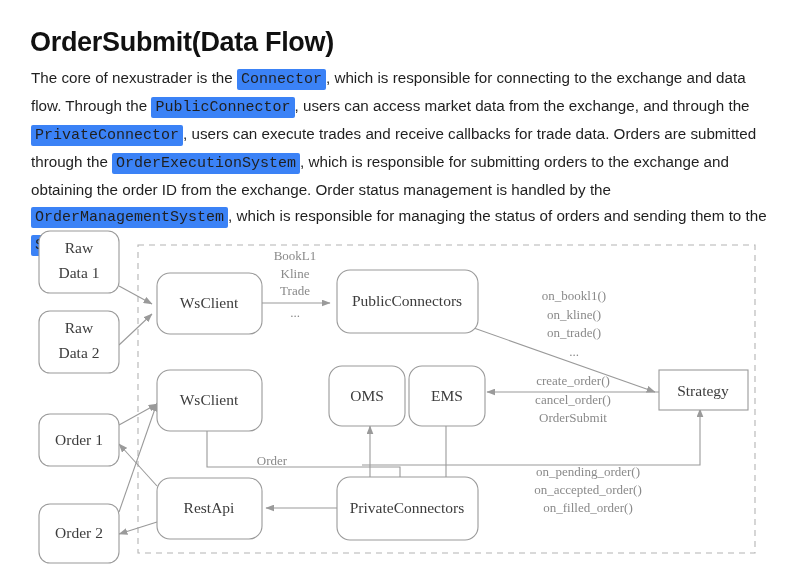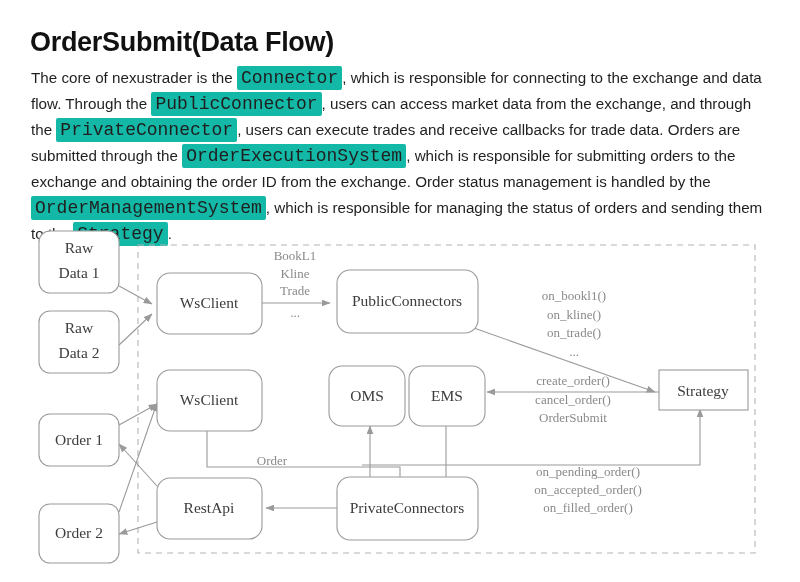--- a/index.html
+++ b/index.html
@@ -30,22 +30,22 @@
     left: 31px;
     top: 50px;
     width: 740px;
     font-size: 15.2px;
     line-height: 26px;
     color: #1f1f1f;
     text-align: left;
   }
   code.code-span {
     font-family: "Liberation Mono", monospace;
-    font-size: 18px;
-    background: #14b8a6;
+    font-size: 15px;
+    background: #3b82f6;
     padding: 2px 4px 2px 4px;
     border-radius: 2px;
     color: #1f1f1f;
     white-space: nowrap;
   }
   #diagram-area {
     position: absolute;
     left: 0;
     top: 222px;
     width: 795px;

